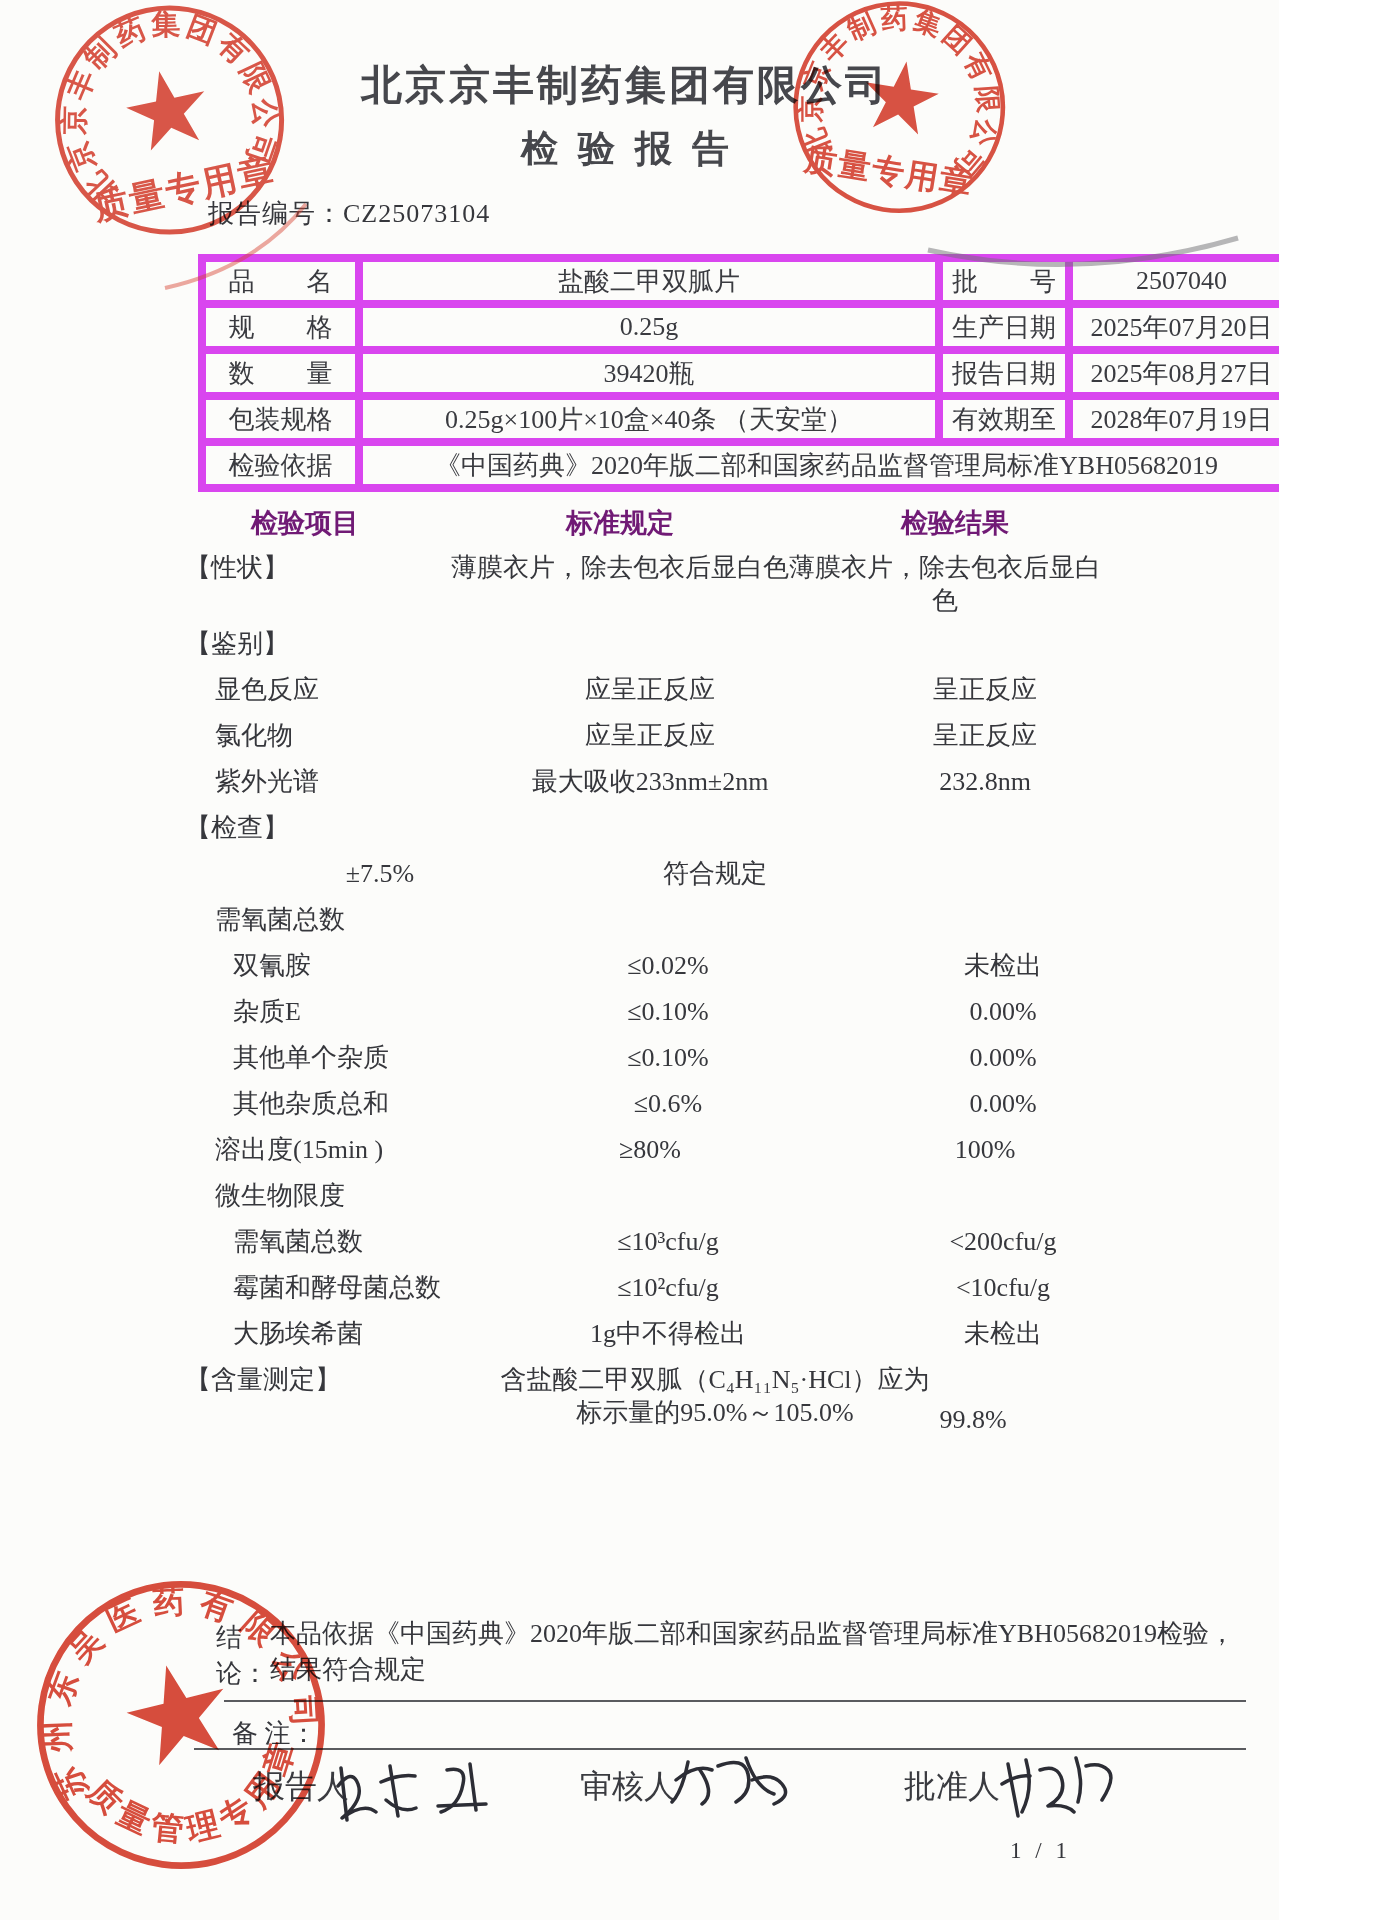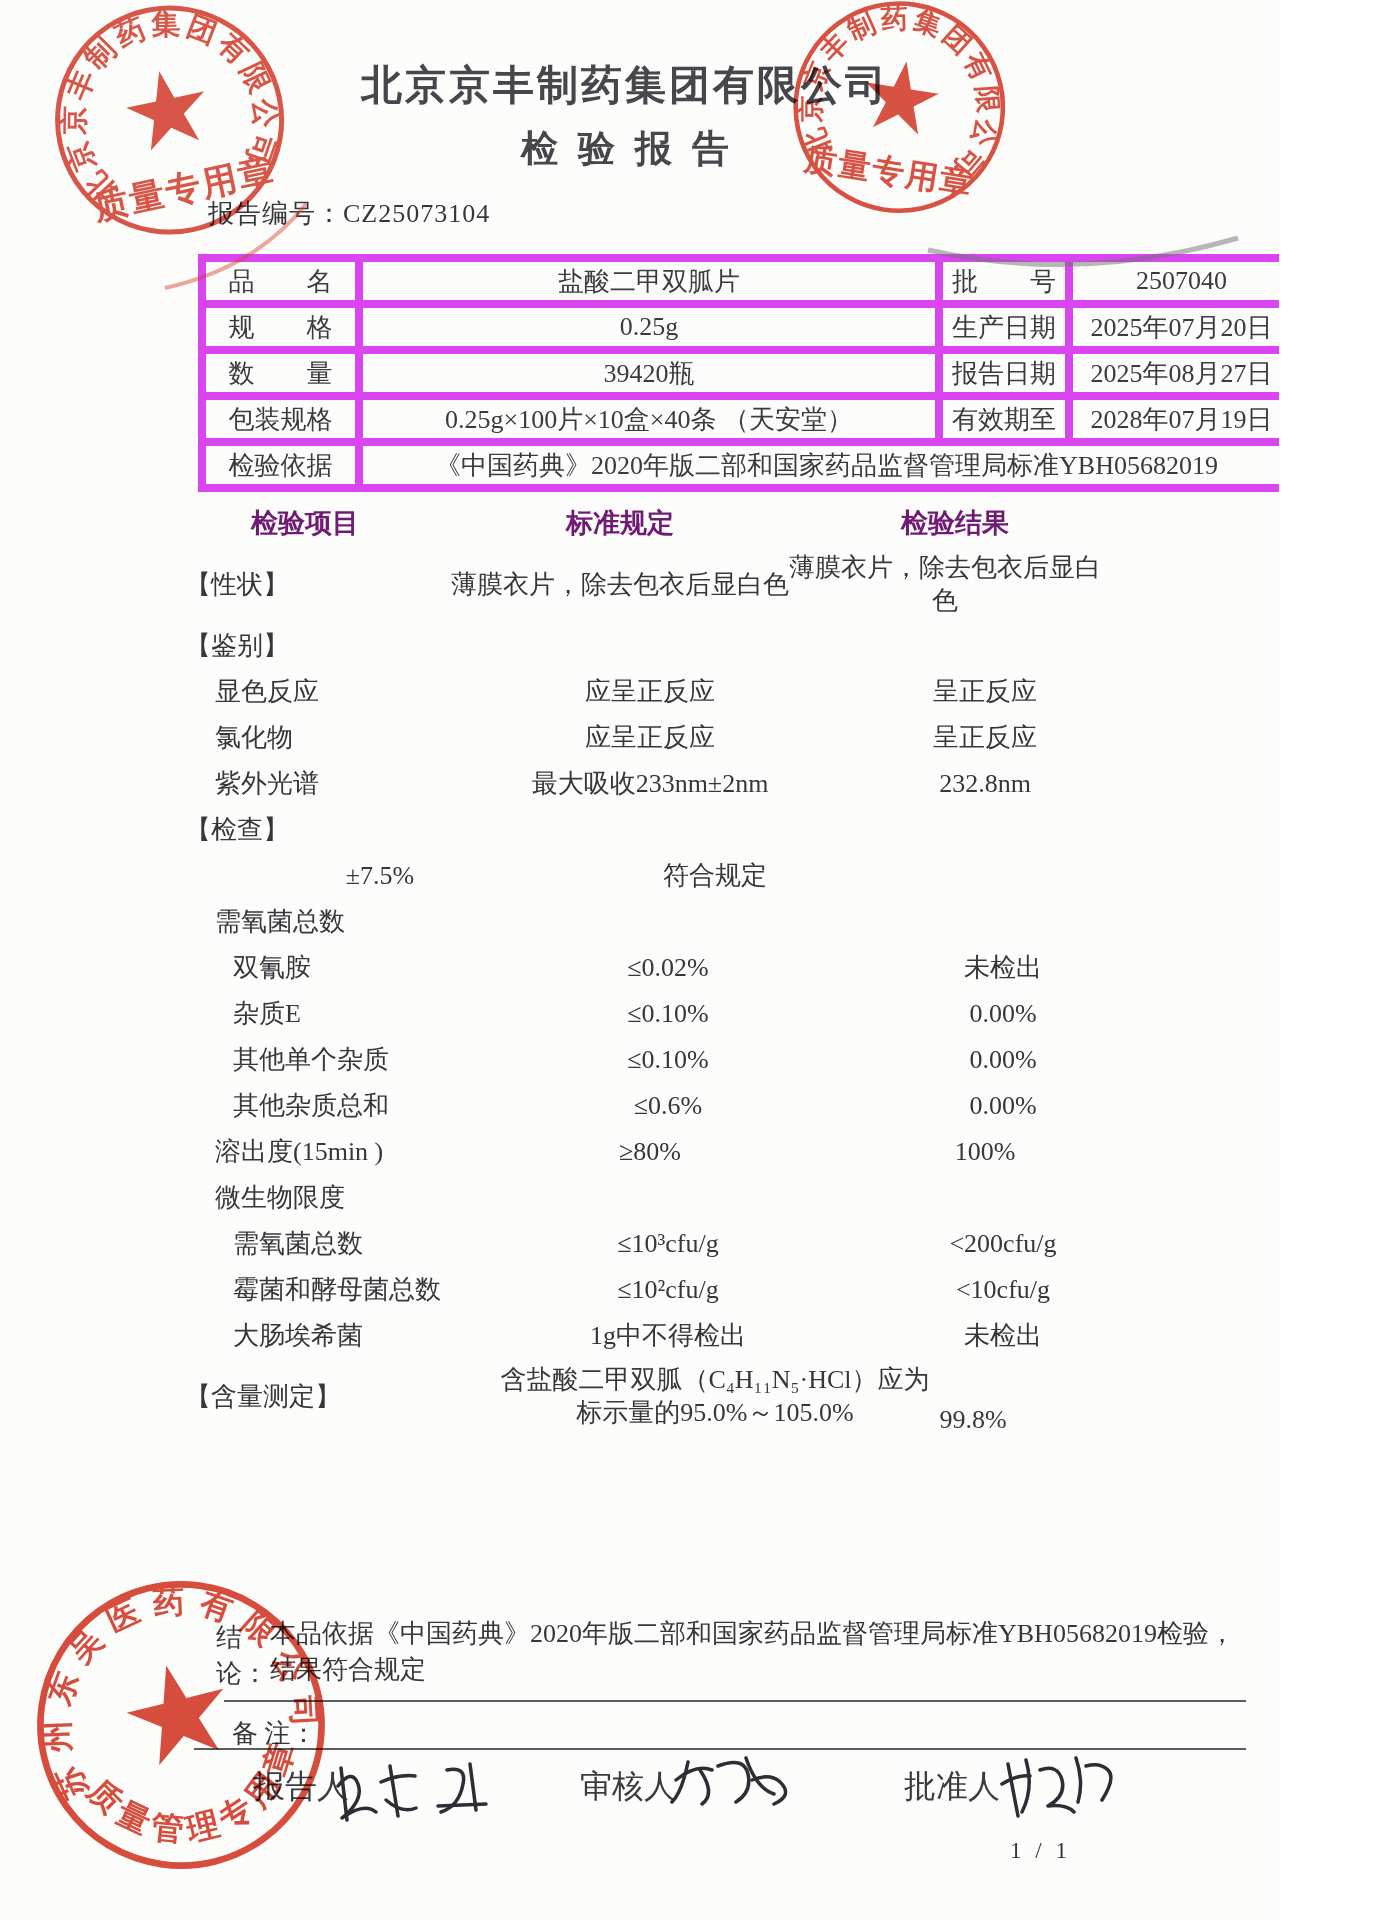--- a/index.html
+++ b/index.html
@@ -33,21 +33,21 @@
     font-size:26px; text-align:center; padding:0 4px;
     white-space:nowrap; overflow:hidden; color:#3a3b40;
   }
   
   .exam { position:absolute; top:505px; left:185px; width:960px; }
   .exam-head { display:flex; font-weight:700; font-size:27px; color:#701a75; }
   .eh { display:block; }
   .eh.item { flex:0 0 240px; text-align:center; }
   .eh.std  { flex:0 0 390px; text-align:center; }
   .eh.res  { flex:0 0 250px; text-align:center; margin-left:15px; }
-  .exam-row { display:flex; align-items:center; min-height:46px; font-size:26px; line-height:33px; }
+  .exam-row { display:flex; align-items:flex-start; min-height:46px; font-size:26px; line-height:33px; }
   .ec { display:block; padding-top:10px; }
   .ec.item { flex:0 0 240px; white-space:nowrap; }
   .ec.std  { flex:0 0 390px; text-align:center; white-space:pre-line; }
   .ec.res  { flex:0 0 250px; text-align:center; white-space:pre-line; margin-left:15px; }
   .exam-row:first-child .res { flex-basis:340px; margin-left:-40px; }
   .exam-row:last-child { position:relative; }
   .exam-row:last-child .std { flex-basis:600px; margin-left:-10px; }
   .exam-row:last-child .res { position:absolute; left:672px; top:24px; width:200px; margin:16px; }
   
   .conclusion-label {

